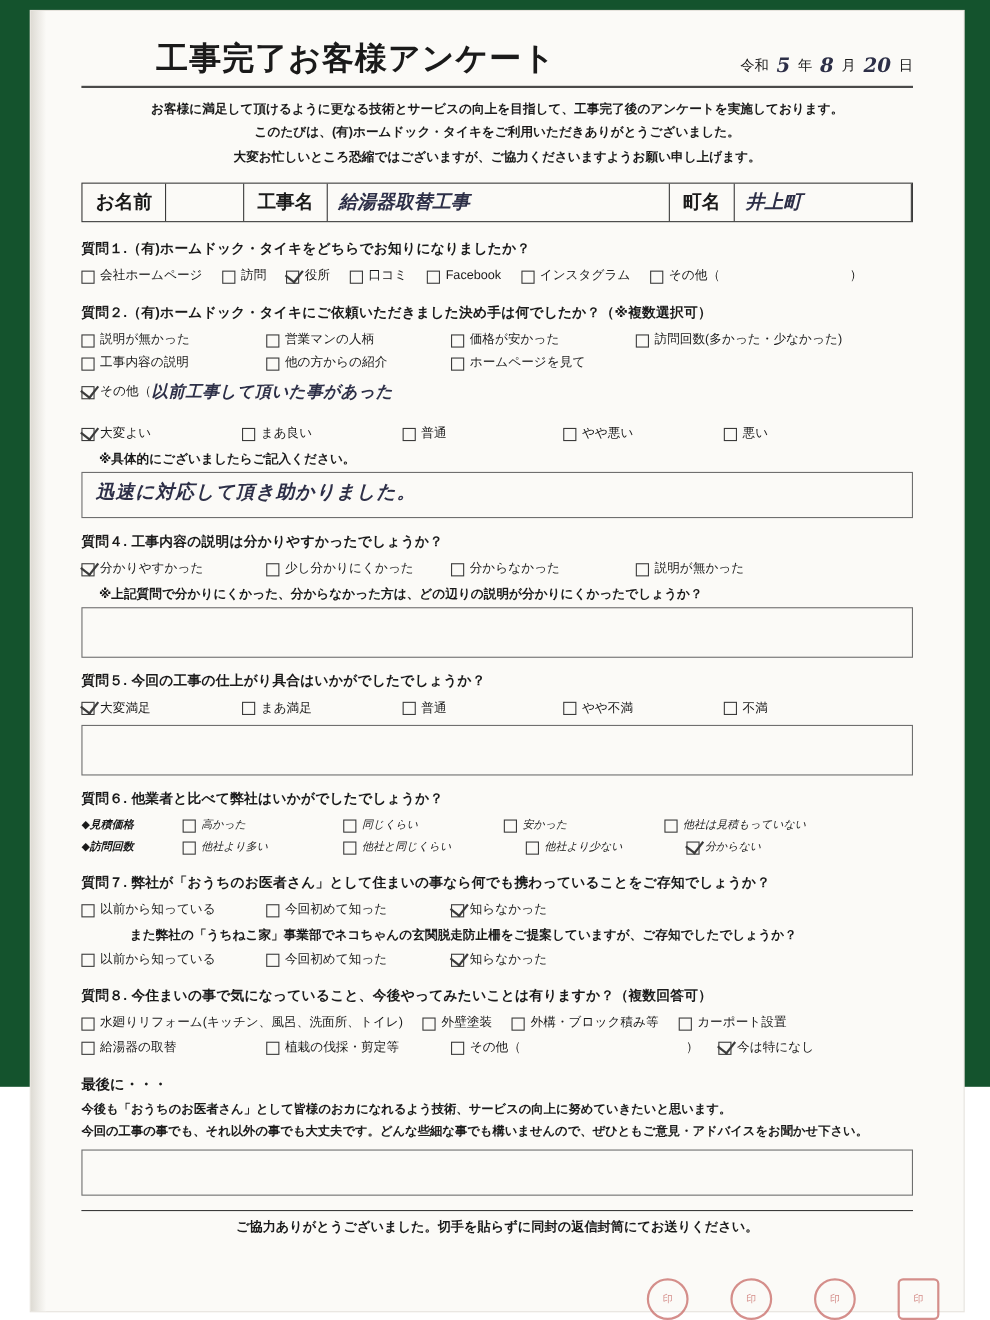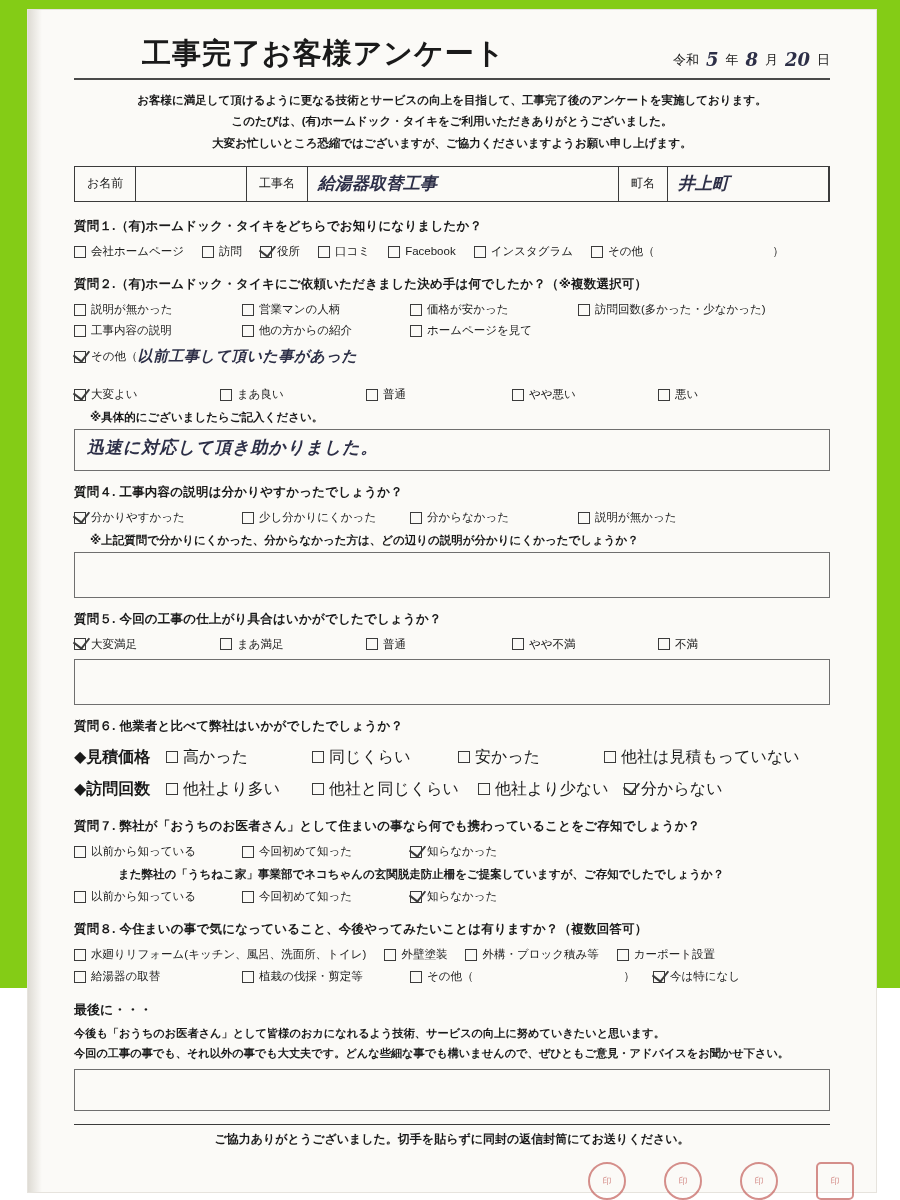--- a/index.html
+++ b/index.html
@@ -12,21 +12,21 @@
     height: 1200px;
     font-family: "Liberation Sans", "DejaVu Sans", sans-serif;
     color: #1a1a1a;
     position: relative;
     overflow: hidden;
   }
   .page {
     position: absolute;
     left: 0; top: 0;
     width: 900px; height: 988px;
-    background: #84cc16;
+    background: #14532d;
   }
   
   .sheet {
     position: absolute;
     left: 28px; top: 10px;
     width: 848px; height: 1182px;
     background: #fbfaf7;
     box-shadow: 0 0 0 1px #e6e3dd;
   }
   .sheet::before{
@@ -84,21 +84,21 @@
   
   .name-row {
     display: flex;
     align-items: stretch;
     border: 1.5px solid #3b3b3b;
     height: 34px;
     margin-bottom: 16px;
   }
   .cell-label {
     display: flex; align-items: center; justify-content: center;
-    font-size: 12px; font-weight: normal;
+    font-size: 17px; font-weight: bold;
     border-right: 1.5px solid #3b3b3b;
     padding: 0 12px;
     white-space: nowrap;
   }
   .cell-blank { flex: 1; border-right: 1.5px solid #3b3b3b; }
   .cell-blank:last-child { border-right: none; }
   .cell-fill {
     display: flex; align-items: center;
     padding-left: 10px;
     border-right: 1.5px solid #3b3b3b;
@@ -162,21 +162,21 @@
     font-size: 17px;
     font-family: "DejaVu Serif", serif;
     color: #2d2f47;
     font-style: italic;
     font-weight: bold;
     letter-spacing: 1px;
   }
   .grid2 { width: 100%; }
   .row-label {
     display: flex; align-items: center;
-    font-size: 16px; line-height: 2;
+    font-size: 10px; line-height: 2; font-style: italic;
   }
   .lbl-fixed { width: 92px; font-weight: bold; white-space: nowrap; }
   .opt-w1 { width: 128px; }
   .opt-w2 { width: 150px; }
   .opt-w3 { width: 148px; }
   .sub-ind { margin-left: 44px; }
 
   .ink-inline {
     font-family: "DejaVu Serif", serif;
     color: #2d2f47;

